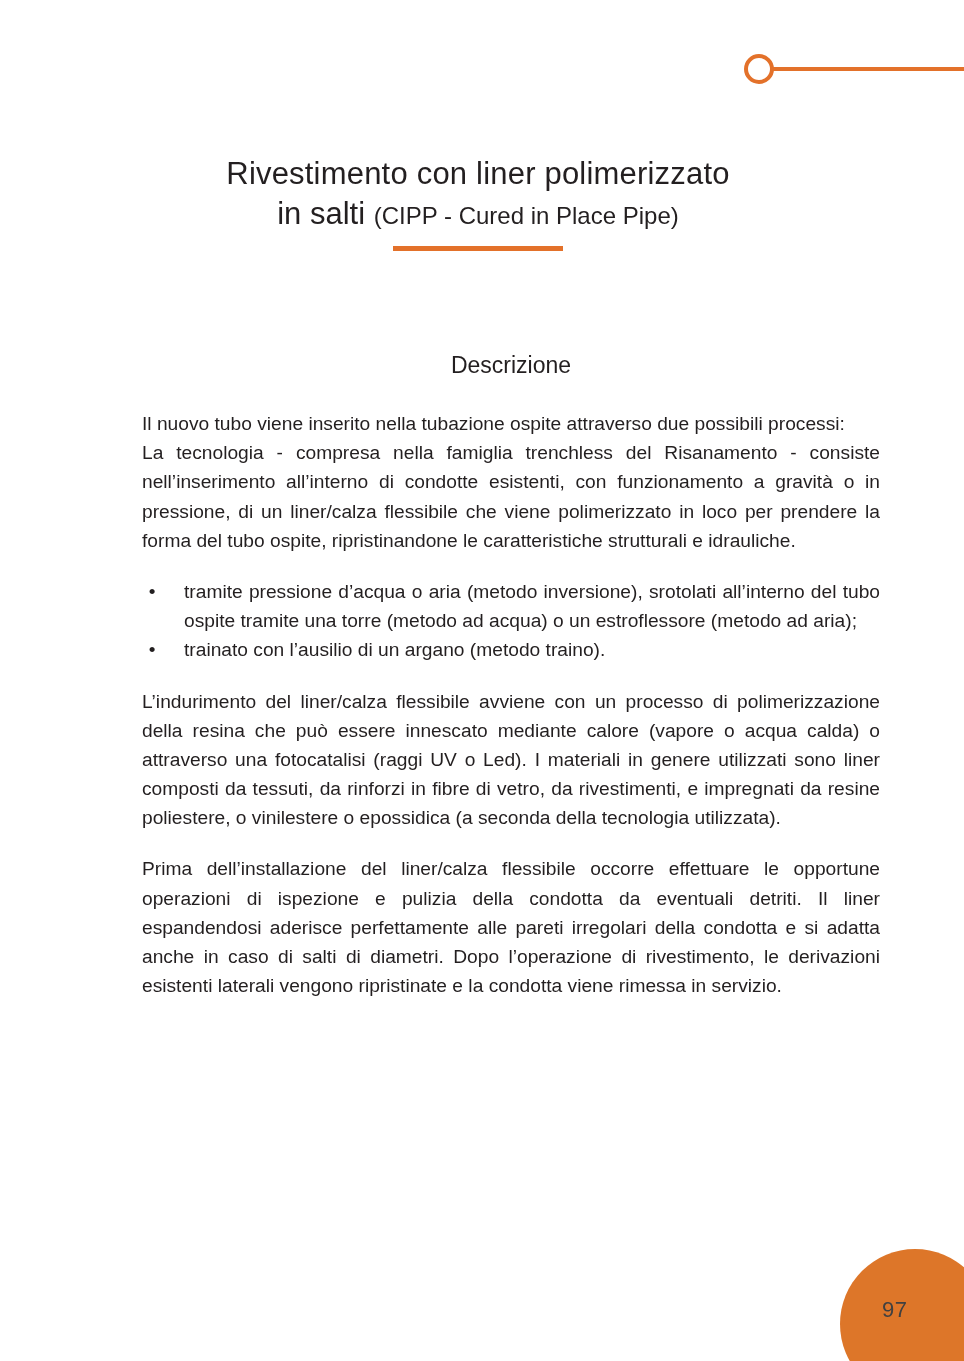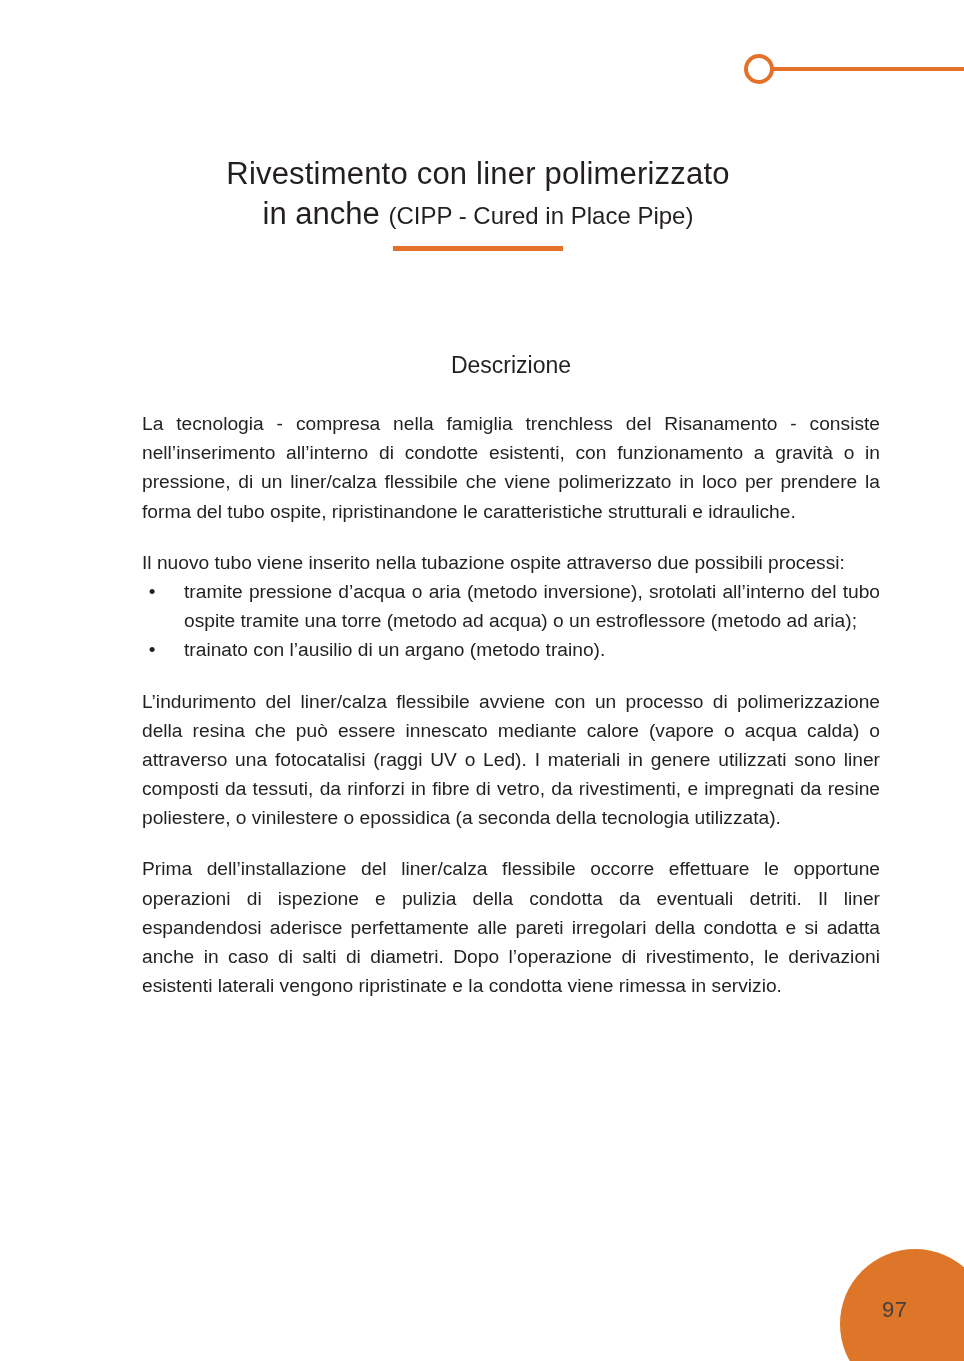--- a/index.html
+++ b/index.html
@@ -156,33 +156,33 @@
 <body>
 
 <div class="top-marker">
   <div class="ring"></div>
   <div class="bar"></div>
 </div>
 
 <div class="title-block">
   <div class="title-line1">Rivestimento con liner polimerizzato</div>
   <div class="title-line2">
-    <span>in anche</span>
+    <span>in salti</span>
     <span class="sub">(CIPP - Cured in Place Pipe)</span>
   </div>
   <div class="title-rule"></div>
 </div>
 
 <div class="content">
 
   <h2 class="section-heading">Descrizione</h2>
 
+  <p class="para tight">Il nuovo tubo viene inserito nella tubazione ospite attraverso due possibili processi:</p>
+
   <p class="para">La tecnologia - compresa nella famiglia trenchless del Risanamento - consiste nell’inserimento all’interno di condotte esistenti, con funzionamento a gravità o in pressione, di un liner/calza flessibile che viene polimerizzato in loco per prendere la forma del tubo ospite, ripristinandone le caratteristiche strutturali e idrauliche.</p>
-
-  <p class="para tight">Il nuovo tubo viene inserito nella tubazione ospite attraverso due possibili processi:</p>
 
   <ul class="bullets">
     <li>
       <span class="dot">•</span>
       <span>tramite pressione d’acqua o aria (metodo inversione), srotolati all’interno del tubo ospite tramite una torre (metodo ad acqua) o un estroflessore (metodo ad aria);</span>
     </li>
     <li>
       <span class="dot">•</span>
       <span>trainato con l’ausilio di un argano (metodo traino).</span>
     </li>

